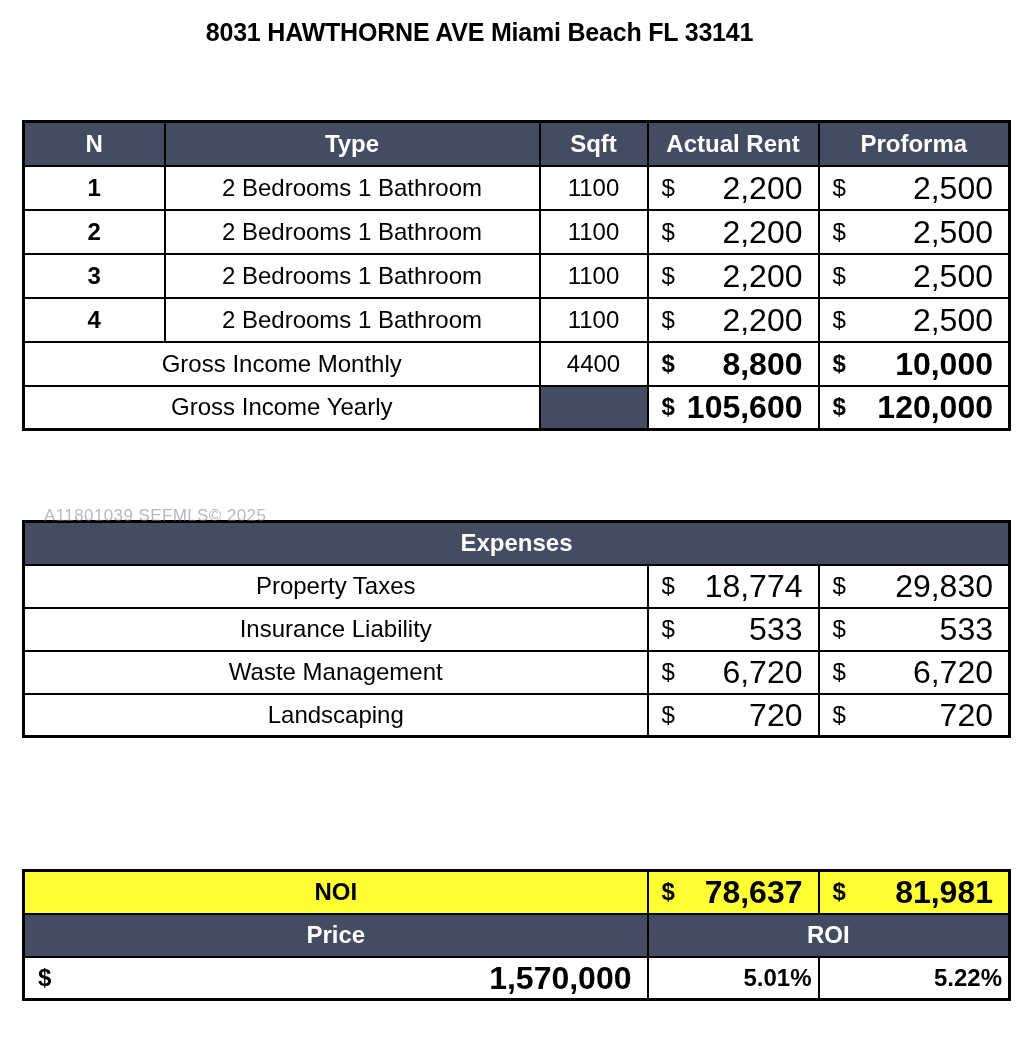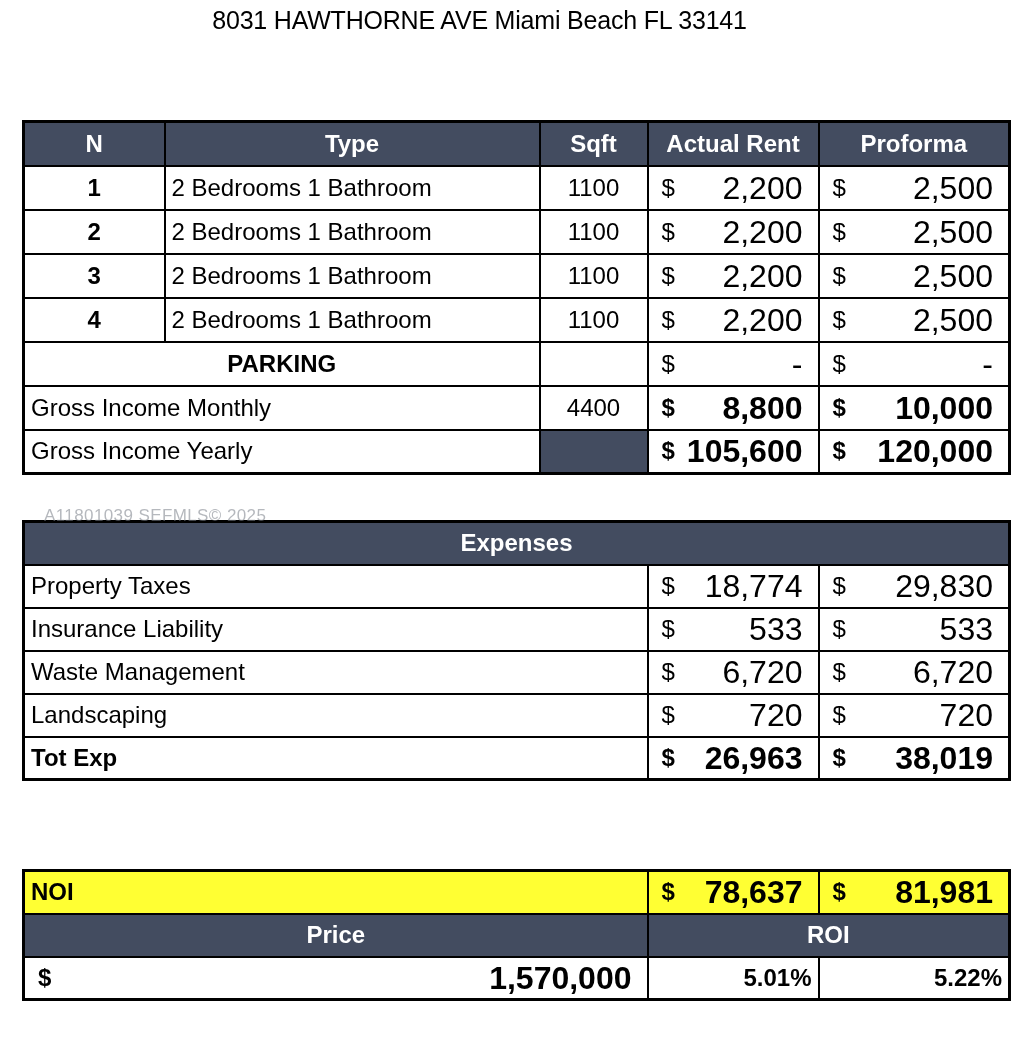--- a/index.html
+++ b/index.html
@@ -13,25 +13,25 @@
     position: relative;
     font-family: "Liberation Sans", sans-serif;
     color: #000000;
     overflow: hidden;
   }
 
   
   #page-title {
     position: absolute;
     left: 0;
-    top: 6px;
+    top: 18px;
     width: 959px;
     text-align: center;
     font-size: 25px;
-    font-weight: normal;
+    font-weight: bold;
     letter-spacing: -0.2px;
     white-space: nowrap;
   }
 
   
   #watermark {
     position: absolute;
     left: 2px;
     top: 506px;
     font-size: 17px;
@@ -74,21 +74,21 @@
     font-size: 25px;
   }
   .dark-fill {
     background: #434c60 !important;
   }
   .yellow {
     background: #ffff33 !important;
   }
   .ctr   { text-align: center; }
   .right { text-align: right; }
-  .left  { text-align: left; }
+  .left  { text-align: center; }
   .bold  { font-weight: bold; }
 
   
   .money {
     padding: 0;
   }
   .money > .m-wrap {
     display: flex;
     justify-content: space-between;
     align-items: center;
@@ -196,36 +196,20 @@
           </div>
         </td>
       <td class="money">
           <div class="m-wrap">
             <span class="m-sym">$</span>
             <span class="m-val">2,500</span>
           </div>
         </td>
     </tr>
 
-    <tr class="r44">
-      <td class="ctr bold" colspan="2">PARKING</td>
-      <td class="ctr"></td>
-      <td class="money">
-          <div class="m-wrap">
-            <span class="m-sym">$</span>
-            <span class="m-val">-</span>
-          </div>
-        </td>
-      <td class="money">
-          <div class="m-wrap">
-            <span class="m-sym">$</span>
-            <span class="m-val">-</span>
-          </div>
-        </td>
-    </tr>
 
     <tr class="r44">
       <td class="left" colspan="2">Gross Income Monthly</td>
       <td class="ctr">4400</td>
       <td class="money b">
           <div class="m-wrap">
             <span class="m-sym">$</span>
             <span class="m-val">8,800</span>
           </div>
         </td>
@@ -325,35 +309,20 @@
           </div>
         </td>
       <td class="money">
           <div class="m-wrap">
             <span class="m-sym">$</span>
             <span class="m-val">720</span>
           </div>
         </td>
     </tr>
 
-    <tr class="r43">
-      <td class="left bold">Tot Exp</td>
-      <td class="money b">
-          <div class="m-wrap">
-            <span class="m-sym">$</span>
-            <span class="m-val">26,963</span>
-          </div>
-        </td>
-      <td class="money b">
-          <div class="m-wrap">
-            <span class="m-sym">$</span>
-            <span class="m-val">38,019</span>
-          </div>
-        </td>
-    </tr>
   </tbody>
 </table>
 
 <table class="tbl" id="table-summary">
   <colgroup>
     <col style="width:624px">
     <col style="width:171px">
     <col style="width:191px">
   </colgroup>
   <tbody>

